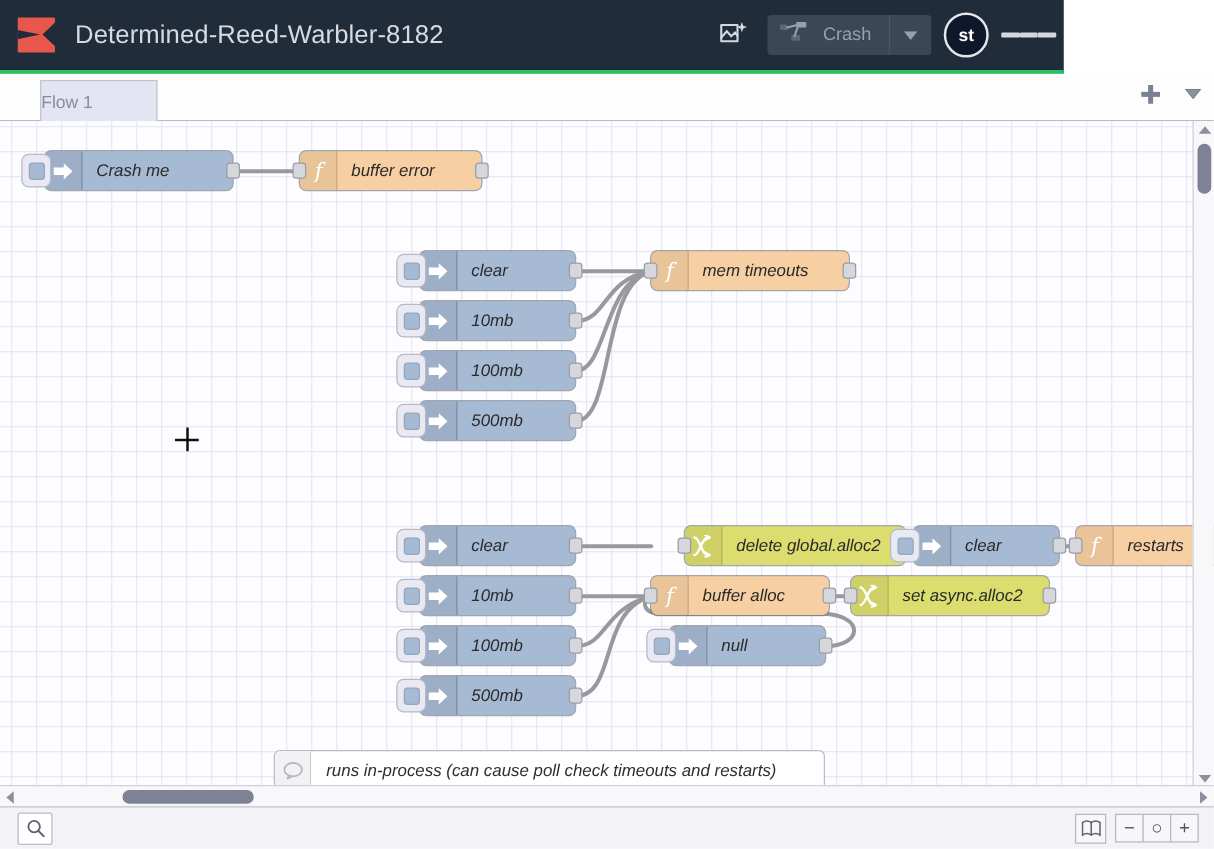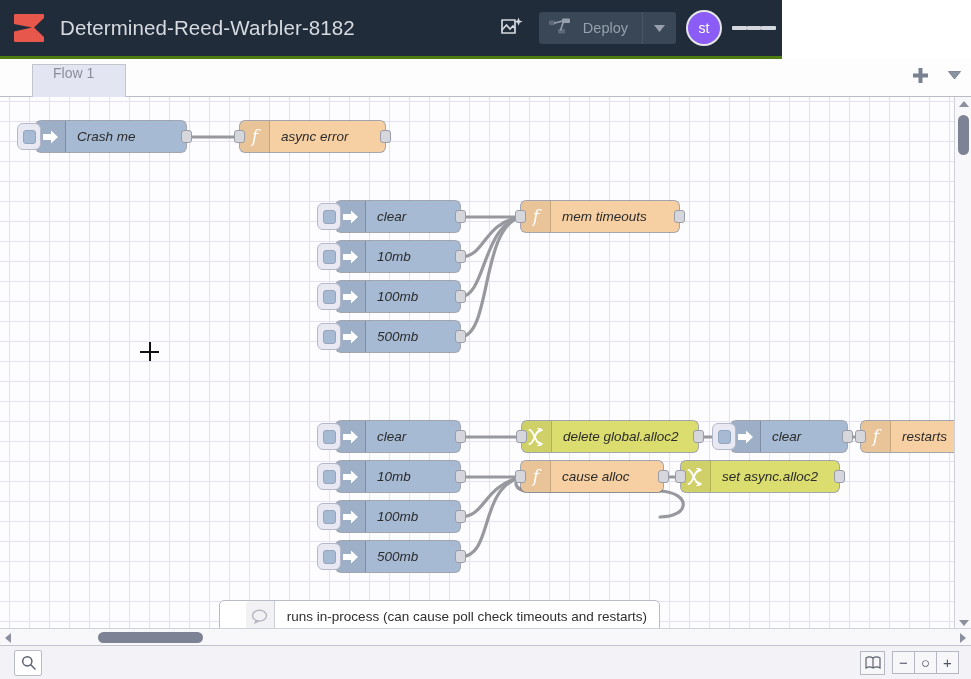--- a/index.html
+++ b/index.html
@@ -5,23 +5,23 @@
   * { box-sizing: border-box; margin: 0; padding: 0; }
   html, body {
     width: 971px; height: 679px;
     font-family: "Liberation Sans", sans-serif;
     overflow: hidden;
     background: #fff;
   }
 
   
   #header {
-    position: absolute; left: 0; top: 0; width: 782px; height: 59px;
+    position: absolute; left: 0; top: 0; width: 851px; height: 59px;
     background: #212c3b;
-    border-bottom: 3px solid #4d7c0f;
+    border-bottom: 3px solid #22c55e;
     display: flex; align-items: center;
   }
   #logo-wrap { margin-left: 12px; width: 34px; height: 34px; display:flex; align-items:center; justify-content:center;}
   #app-title {
     color: #d7dbe0; font-size: 20.5px; margin-left: 14px;
     letter-spacing: .1px; white-space: nowrap;
   }
   #header-right {
     margin-left: auto; display: flex; align-items: center; height: 100%;
   }
@@ -34,37 +34,37 @@
     background: #3a4757; border-radius: 3px; margin: 0 10px 0 4px;
     padding: 0 0 0 10px; cursor: default;
   }
   #deploy-label { color: #97a0ac; font-size: 14.5px; padding: 0 14px 0 10px; }
   #deploy-caret-box {
     border-left: 1px solid #4a5666; height: 100%;
     display: flex; align-items: center; padding: 0 11px;
   }
   #avatar {
     width: 36px; height: 36px; border-radius: 50%;
-    background: #8b5cf6; border: 2px solid #e4e7ea;
-    color: #fff; font-size: 14px; font-weight: normal;
+    background: #0f172a; border: 2px solid #e4e7ea;
+    color: #fff; font-size: 14px; font-weight: bold;
     display: flex; align-items: center; justify-content: center;
     margin-right: 10px; cursor: pointer;
   }
   #hamburger { width: 44px; height: 56px; display:flex; align-items:center; justify-content:center; cursor:pointer; margin-right: 6px;}
   #hamburger .bar { display:block; width: 26px; height: 4px; background: #d3d8de; margin: 3.5px 0; border-radius: 1px; }
 
   
   #tabbar {
     position: absolute; left: 0; top: 59px; width: 971px; height: 38px;
     background: #fdfdfe; border-bottom: 1px solid #b9bcc4;
     display: flex; align-items: flex-end;
   }
   .tab {
-    height: 33px; display: flex; align-items: flex-start;
-    padding: 0 20px; font-size: 14px; cursor: pointer;
+    height: 33px; display: flex; align-items: center;
+    padding: 0 0; font-size: 14px; cursor: pointer;
     border: 1px solid #c3c5cd; border-bottom: none;
     position: relative; top: 1px; min-width: 94px;
   }
   .tab.inactive {
     background: #e4e5f2; color: #8a8d99;
     margin-left: 32px;
   }
   .tab.active {
     background: #ffffff; color: #4d5362; font-weight: bold;
     border-color: #b9bcc4; min-width: 204px; height: 38px;
@@ -128,21 +128,21 @@
     background: #d6d7dd; border: 1px solid #9a9da8; top: 9px;
   }
   .port.out { right: -6px; }
   .port.in  { left: -6px; }
 
   
   #comment-node {
     position: absolute; height: 32px; border-radius: 5px;
     background: #ffffff; border: 1px solid #b9bcc4;
     display: flex; align-items: center;
-    font-size: 13.5px; color: #2f2f2f; justify-content: flex-end;
+    font-size: 13.5px; font-style: italic; color: #2f2f2f;
   }
   #comment-node .iconbox {
     width: 29px; height: 100%; display:flex; align-items:center; justify-content:center;
     background: #f2f2f5; border-right: 1px solid #ccced6; border-radius: 4px 0 0 4px;
   }
   #comment-node .label { padding: 0 12px; white-space: nowrap; }
 
   
   #crosshair { position: absolute; pointer-events: none; }
   #crosshair:before, #crosshair:after { content:""; position:absolute; background:#111; }
@@ -230,21 +230,21 @@
     <div id="deploy-btn">
       <span>
         <svg width="24" height="17" viewBox="0 0 24 17">
           <rect x="0" y="2.5" width="6" height="4.5" rx="1" fill="#5c6878"></rect>
           <rect x="13" y="0.5" width="8" height="4.5" rx="1" fill="#97a0ac"></rect>
           <rect x="9" y="11" width="7" height="4.5" rx="1" fill="#5c6878"></rect>
           <path d="M5 5.2 L14.5 2.8" stroke="#97a0ac" stroke-width="1.6"></path>
           <path d="M14.5 3.5 L11.5 12.5" stroke="#97a0ac" stroke-width="1.6"></path>
         </svg>
       </span>
-      <span id="deploy-label">Deploy</span>
+      <span id="deploy-label">Crash</span>
       <span id="deploy-caret-box">
         <svg width="11" height="7" viewBox="0 0 11 7">
             <path d="M0 0 L11 0 L5.5 7 Z" fill="#97a0ac"></path>
           </svg>
       </span>
     </div>
 
     <div id="avatar">st</div>
 
     <div id="hamburger">
@@ -318,21 +318,21 @@
         </div>
         <span class="port out"></span>
       </div>
       <div class="node func" style="left: 240px; top: 24px; width: 145px;">
         <div class="body">
           <div class="iconbox">
             <svg width="16" height="19" viewBox="0 0 16 19">
               <text x="8" y="15" font-family="DejaVu Serif, serif" font-size="17" font-style="italic" fill="#ffffff" text-anchor="middle">f</text>
             </svg>
           </div>
-          <div class="label">async error</div>
+          <div class="label">buffer error</div>
         </div>
         <span class="port in"></span>
         <span class="port out"></span>
       </div>
       <div class="node inject" style="left: 336px; top: 104px; width: 124px;">
         <div class="inject-btn">
           <i></i>
         </div>
         <div class="body">
           <div class="iconbox">
@@ -447,21 +447,21 @@
         <div class="body">
           <div class="iconbox">
             <svg width="17" height="16" viewBox="0 0 17 16">
               <path d="M1 5 H9 V1.5 L16 8 L9 14.5 V11 H1 Z" fill="#ffffff"></path>
             </svg>
           </div>
           <div class="label">500mb</div>
         </div>
         <span class="port out"></span>
       </div>
-      <div class="node change" style="left: 522px; top: 324px; width: 176px;">
+      <div class="node change" style="left: 548px; top: 324px; width: 176px;">
         <div class="body">
           <div class="iconbox">
             <svg width="19" height="18" viewBox="0 0 19 18" fill="none" stroke="#ffffff" stroke-width="1.9" stroke-linecap="round">
               <path d="M2.5 2 C 7 2, 8 16, 13.5 16"></path>
               <path d="M2.5 16 C 7 16, 8 2, 13.5 2"></path>
               <path d="M11 0 L14.8 2 L11 4" stroke-linejoin="round"></path>
               <path d="M11 14 L14.8 16 L11 18" stroke-linejoin="round"></path>
             </svg>
           </div>
           <div class="label">delete global.alloc2</div>
@@ -494,38 +494,52 @@
         </div>
         <span class="port in"></span>
       </div>
       <div class="node func" style="left: 521px; top: 364px; width: 142px;">
         <div class="body">
           <div class="iconbox">
             <svg width="16" height="19" viewBox="0 0 16 19">
               <text x="8" y="15" font-family="DejaVu Serif, serif" font-size="17" font-style="italic" fill="#ffffff" text-anchor="middle">f</text>
             </svg>
           </div>
-          <div class="label">cause alloc</div>
+          <div class="label">buffer alloc</div>
         </div>
         <span class="port in"></span>
         <span class="port out"></span>
       </div>
       <div class="node change" style="left: 681px; top: 364px; width: 158px;">
         <div class="body">
           <div class="iconbox">
             <svg width="19" height="18" viewBox="0 0 19 18" fill="none" stroke="#ffffff" stroke-width="1.9" stroke-linecap="round">
               <path d="M2.5 2 C 7 2, 8 16, 13.5 16"></path>
               <path d="M2.5 16 C 7 16, 8 2, 13.5 2"></path>
               <path d="M11 0 L14.8 2 L11 4" stroke-linejoin="round"></path>
               <path d="M11 14 L14.8 16 L11 18" stroke-linejoin="round"></path>
             </svg>
           </div>
           <div class="label">set async.alloc2</div>
         </div>
         <span class="port in"></span>
+        <span class="port out"></span>
+      </div>
+      <div class="node inject" style="left: 536px; top: 404px; width: 124px;">
+        <div class="inject-btn">
+          <i></i>
+        </div>
+        <div class="body">
+          <div class="iconbox">
+            <svg width="17" height="16" viewBox="0 0 17 16">
+              <path d="M1 5 H9 V1.5 L16 8 L9 14.5 V11 H1 Z" fill="#ffffff"></path>
+            </svg>
+          </div>
+          <div class="label">null</div>
+        </div>
         <span class="port out"></span>
       </div>
     </div>
 
   <div id="comment-node" style="left: 219px; top: 503px; width: 441px;">
     <div class="iconbox">
       <svg width="17" height="15" viewBox="0 0 17 15" fill="none" stroke="#b4b6c0" stroke-width="1.4">
         <ellipse cx="8.5" cy="6.7" rx="7" ry="5.4"></ellipse>
         <path d="M5.5 11 L4 14 L8 11.8" stroke-linejoin="round"></path>
       </svg>

